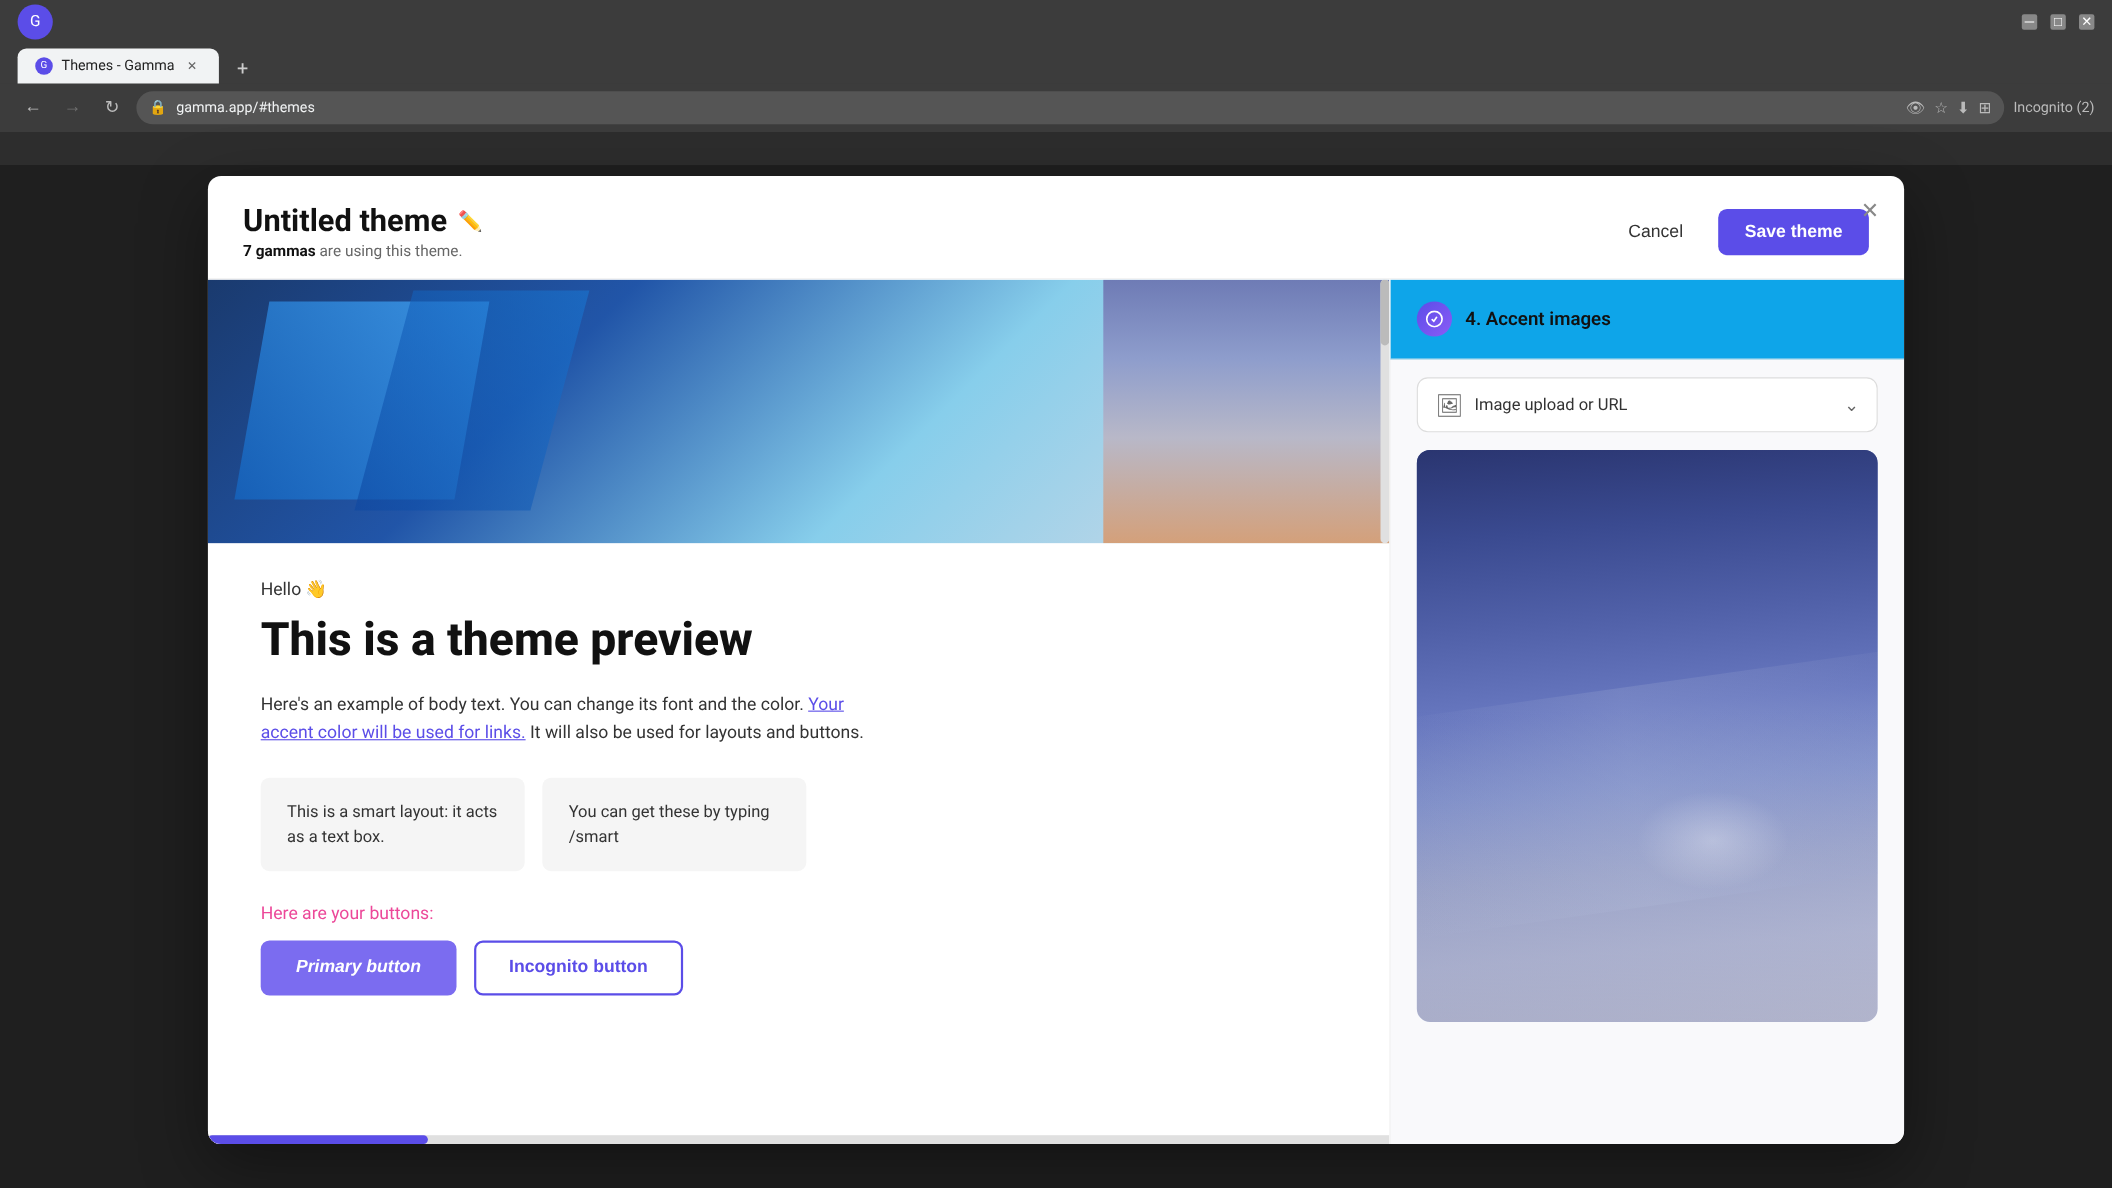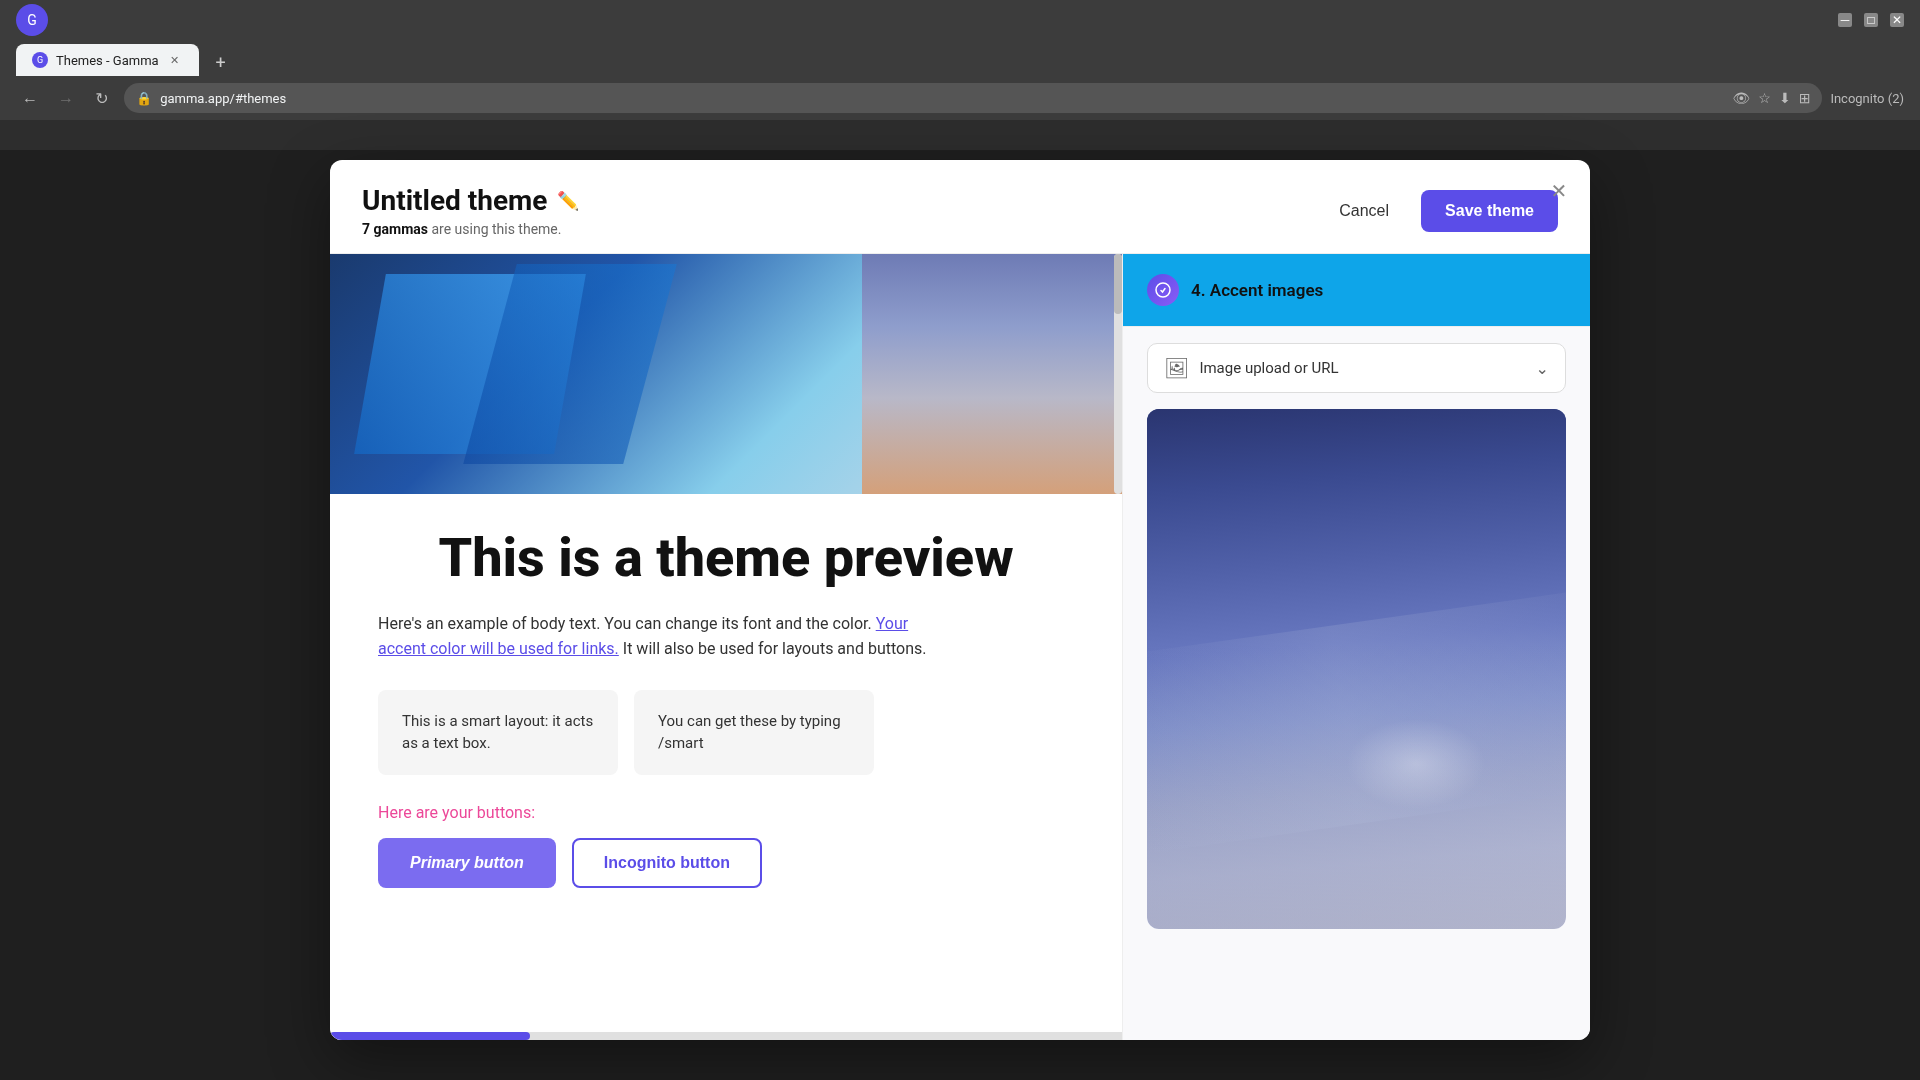--- a/index.html
+++ b/index.html
@@ -153,21 +153,21 @@
       bottom: 0;
       background: rgba(0,0,0,0.3);
       display: flex;
       align-items: flex-start;
       justify-content: center;
     }
 
     
     .modal {
       background: #fff;
-      width: 1260px;
+      width: 1542px;
       min-height: 880px;
       border-radius: 12px;
       margin-top: 10px;
       display: flex;
       flex-direction: column;
       overflow: hidden;
       box-shadow: 0 20px 60px rgba(0,0,0,0.4);
       position: relative;
     }
 
@@ -309,26 +309,25 @@
       margin: 0;
       padding: 32px 48px 40px;
       position: relative;
     }
     .preview-greeting {
       font-size: 16px;
       color: #333;
       margin-bottom: 12px;
     }
     .preview-heading {
-      font-size: 54px;
+      font-size: 42px;
       font-weight: 800;
       color: #111;
       margin-bottom: 20px;
       line-height: 1.2;
-      text-align: center;
     }
     .preview-body {
       font-size: 16px;
       color: #333;
       margin-bottom: 28px;
       max-width: 580px;
       line-height: 1.6;
     }
     .preview-body a {
       color: #5b4de8;
@@ -538,20 +537,21 @@
       <div class="preview-area">
 
         <div class="preview-hero">
           <div class="hero-right-image"></div>
           <div class="scrollbar-v">
             <div class="scrollbar-thumb"></div>
           </div>
         </div>
 
         <div class="preview-content">
+          <div class="preview-greeting">Hello 👋</div>
           <div class="preview-heading">This is a theme preview</div>
           <div class="preview-body">
             <span>Here's an example of body text. You can change its font and the color.</span>
             <a href="#">Your accent color will be used for links.</a>
             <span> It will also be used for layouts and buttons.</span>
           </div>
           <div class="smart-layouts">
             <div class="smart-box">This is a smart layout: it acts as a text box.</div>
             <div class="smart-box">You can get these by typing /smart</div>
           </div>

